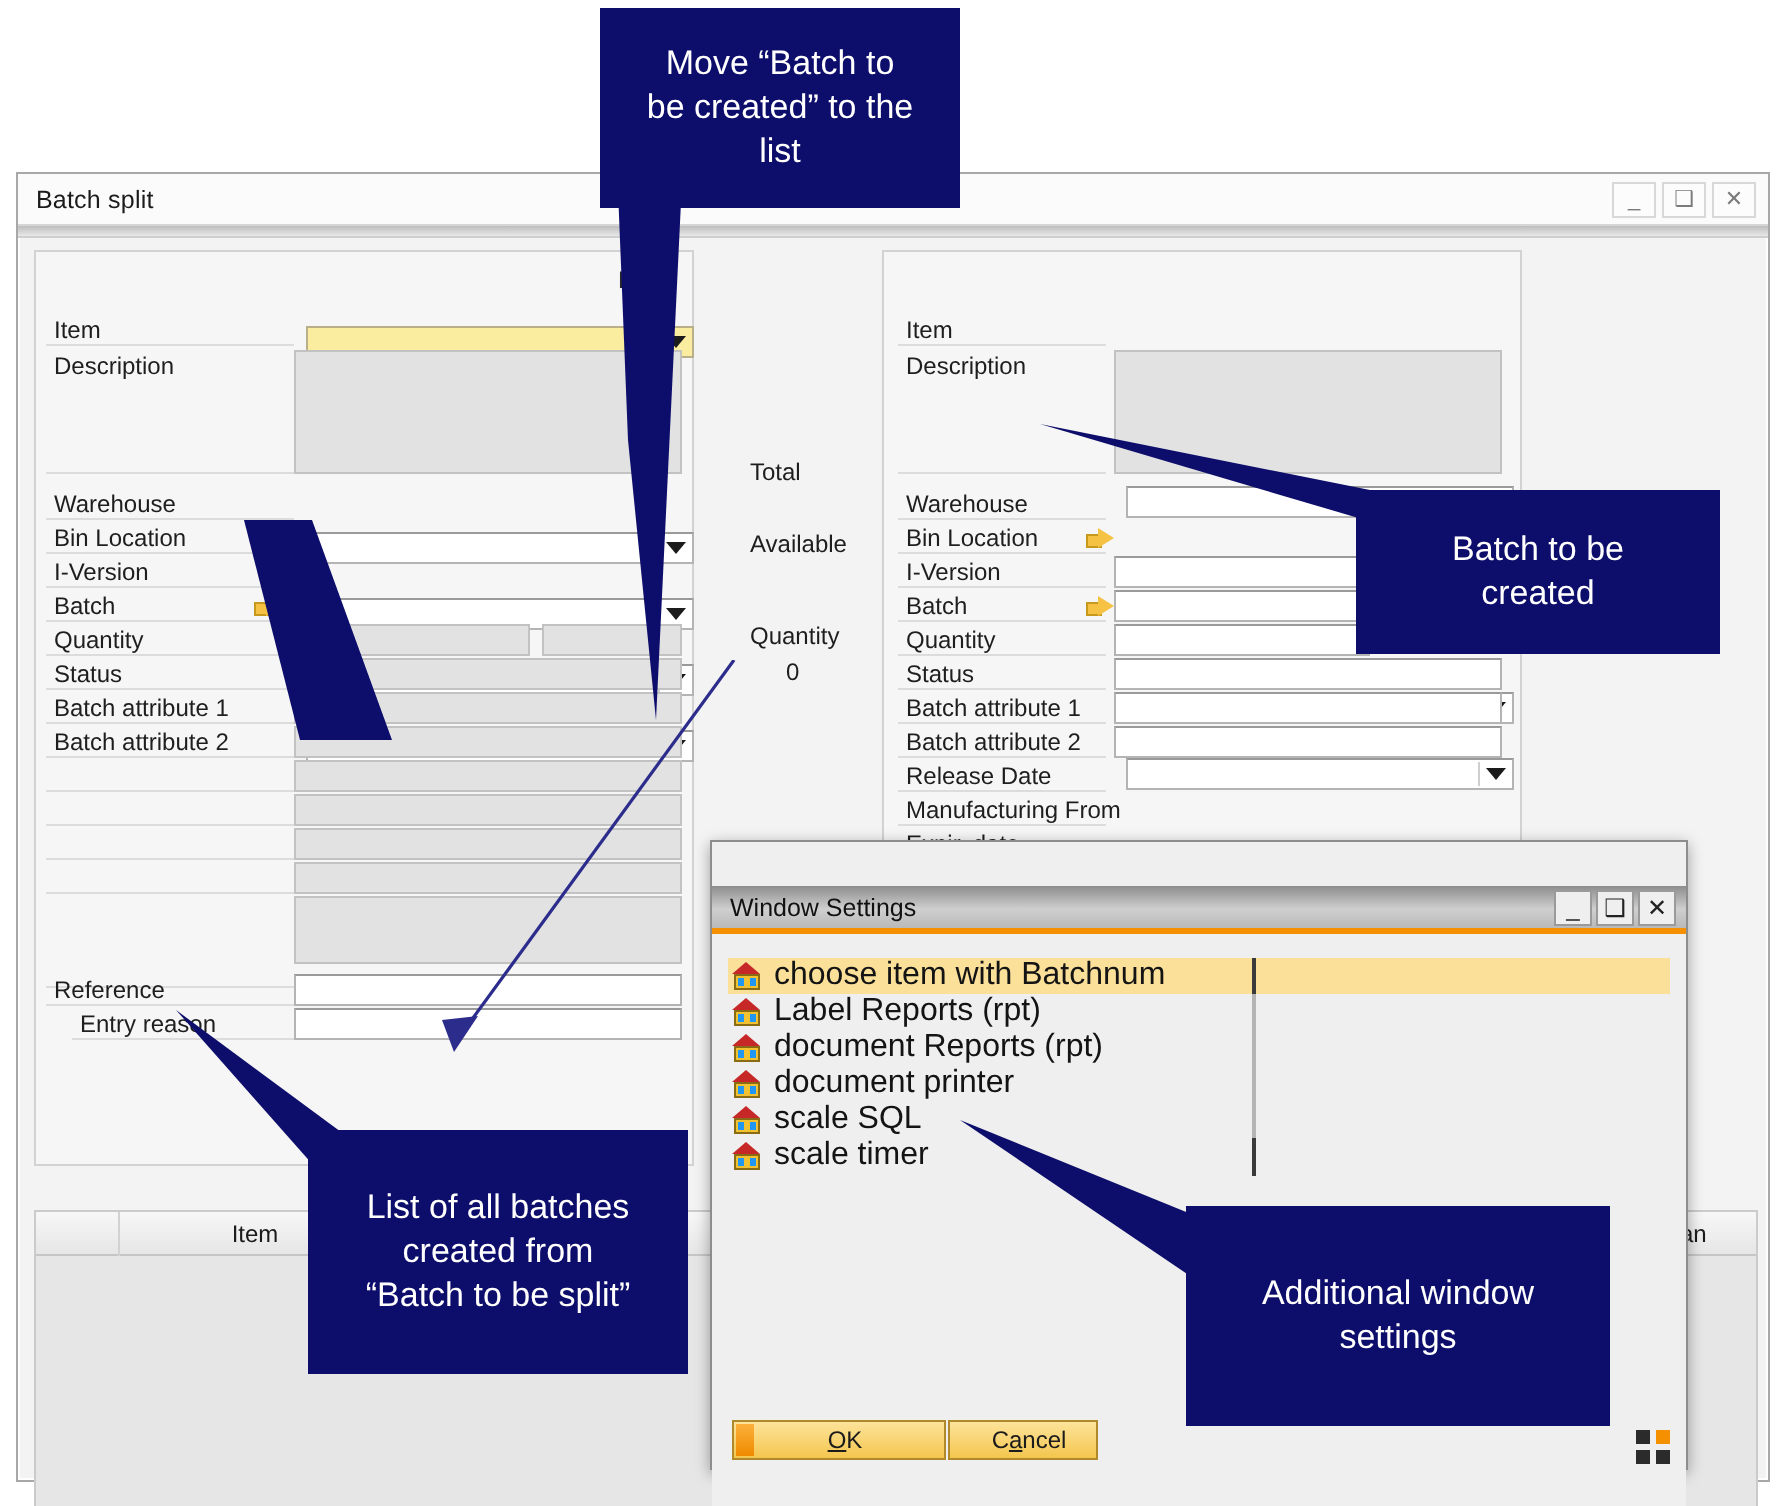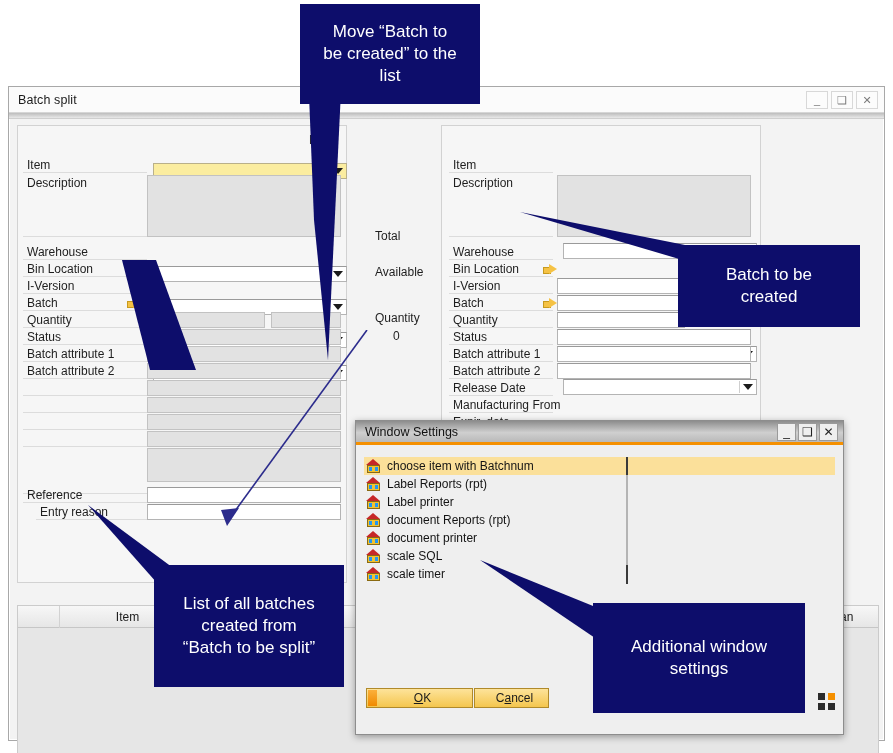--- a/index.html
+++ b/index.html
@@ -126,39 +126,39 @@
 
   
   .win-ws{
     position:absolute; left:355px; top:420px; width:489px; height:315px;
     background:#efefef; border:1px solid #8d8d8d;
     box-shadow:0 2px 7px rgba(0,0,0,.35);
   }
   .ws-title{
     height:24px; background:linear-gradient(#8d8d8d,#cfcfcf 55%,#b9b9b9);
     border-bottom:3px solid #f59000; display:flex; align-items:center;
-    padding-left:9px; position:relative;
+    padding-left:9px; position:relative;margin-top:22px;
   }
   .ws-title-txt{ font-size:12.5px; color:#111; }
   .ws-btns{ position:absolute; right:5px; top:2px; display:flex; gap:2px; }
   .ws-b{ width:19px; height:18px; border:1px solid #9a9a9a; background:#efefef;
          display:flex; align-items:center; justify-content:center; font-size:12px; color:#222; line-height:1;}
   .ws-body{ position:relative; height:calc(100% - 27px); background:#efefef; padding:10px 8px 0 8px;}
   .ws-list{ position:absolute; left:8px; top:12px; right:8px; height:160px; }
   .ws-row{ height:18px; display:flex; align-items:center; position:relative; }
   .ws-row.sel{ background:#fbe09a; }
   .ws-ico{ width:15px; height:14px; margin-left:2px; margin-right:6px; position:relative; flex:none;}
   .ws-ico .roof{ position:absolute; left:0; top:0; width:0;height:0;
     border-left:7.5px solid transparent; border-right:7.5px solid transparent;
     border-bottom:6px solid #c62828; }
   .ws-ico .body{ position:absolute; left:1px; top:6px; width:13px; height:8px;
     background:#f2c230; border:1px solid #8a6a12; }
   .ws-ico .w1{ position:absolute; left:3px; top:8px; width:3px; height:4px; background:#2196f3;}
   .ws-ico .w2{ position:absolute; left:9px; top:8px; width:3px; height:4px; background:#2196f3;}
-  .ws-lbl{ font-size:12px; color:#141414; white-space:nowrap; }
+  .ws-lbl{ font-size:16px; color:#141414; white-space:nowrap; }
   .ws-ctl{ position:absolute; left:262px; top:1px; }
   .ws-check{ width:14px; height:14px; background:#fff; border:1px solid #3a3a3a; }
   .ws-input{ width:170px; height:15px; background:#fff; border:1px solid #b4b4b4; }
 
   .ws-foot{ position:absolute; left:0; right:0; bottom:0; height:52px; }
 
   
   .callout{
     position:absolute; background:#0d0d6b; color:#fff; text-align:center;
     font-size:17px; line-height:1.28; display:flex; align-items:center;
@@ -398,30 +398,20 @@
           <span class="ws-ico">
               <i class="roof"></i>
               <i class="body"></i>
               <i class="w1"></i>
               <i class="w2"></i>
             </span>
           <span class="ws-lbl">Label Reports (rpt)</span>
           <span class="ws-ctl"><span class="ws-input"></span></span>
         </div>
 
-        <div class="ws-row">
-          <span class="ws-ico">
-              <i class="roof"></i>
-              <i class="body"></i>
-              <i class="w1"></i>
-              <i class="w2"></i>
-            </span>
-          <span class="ws-lbl">Label printer</span>
-          <span class="ws-ctl"><span class="ws-input"></span></span>
-        </div>
 
         <div class="ws-row">
           <span class="ws-ico">
               <i class="roof"></i>
               <i class="body"></i>
               <i class="w1"></i>
               <i class="w2"></i>
             </span>
           <span class="ws-lbl">document Reports (rpt)</span>
           <span class="ws-ctl"><span class="ws-input"></span></span>

